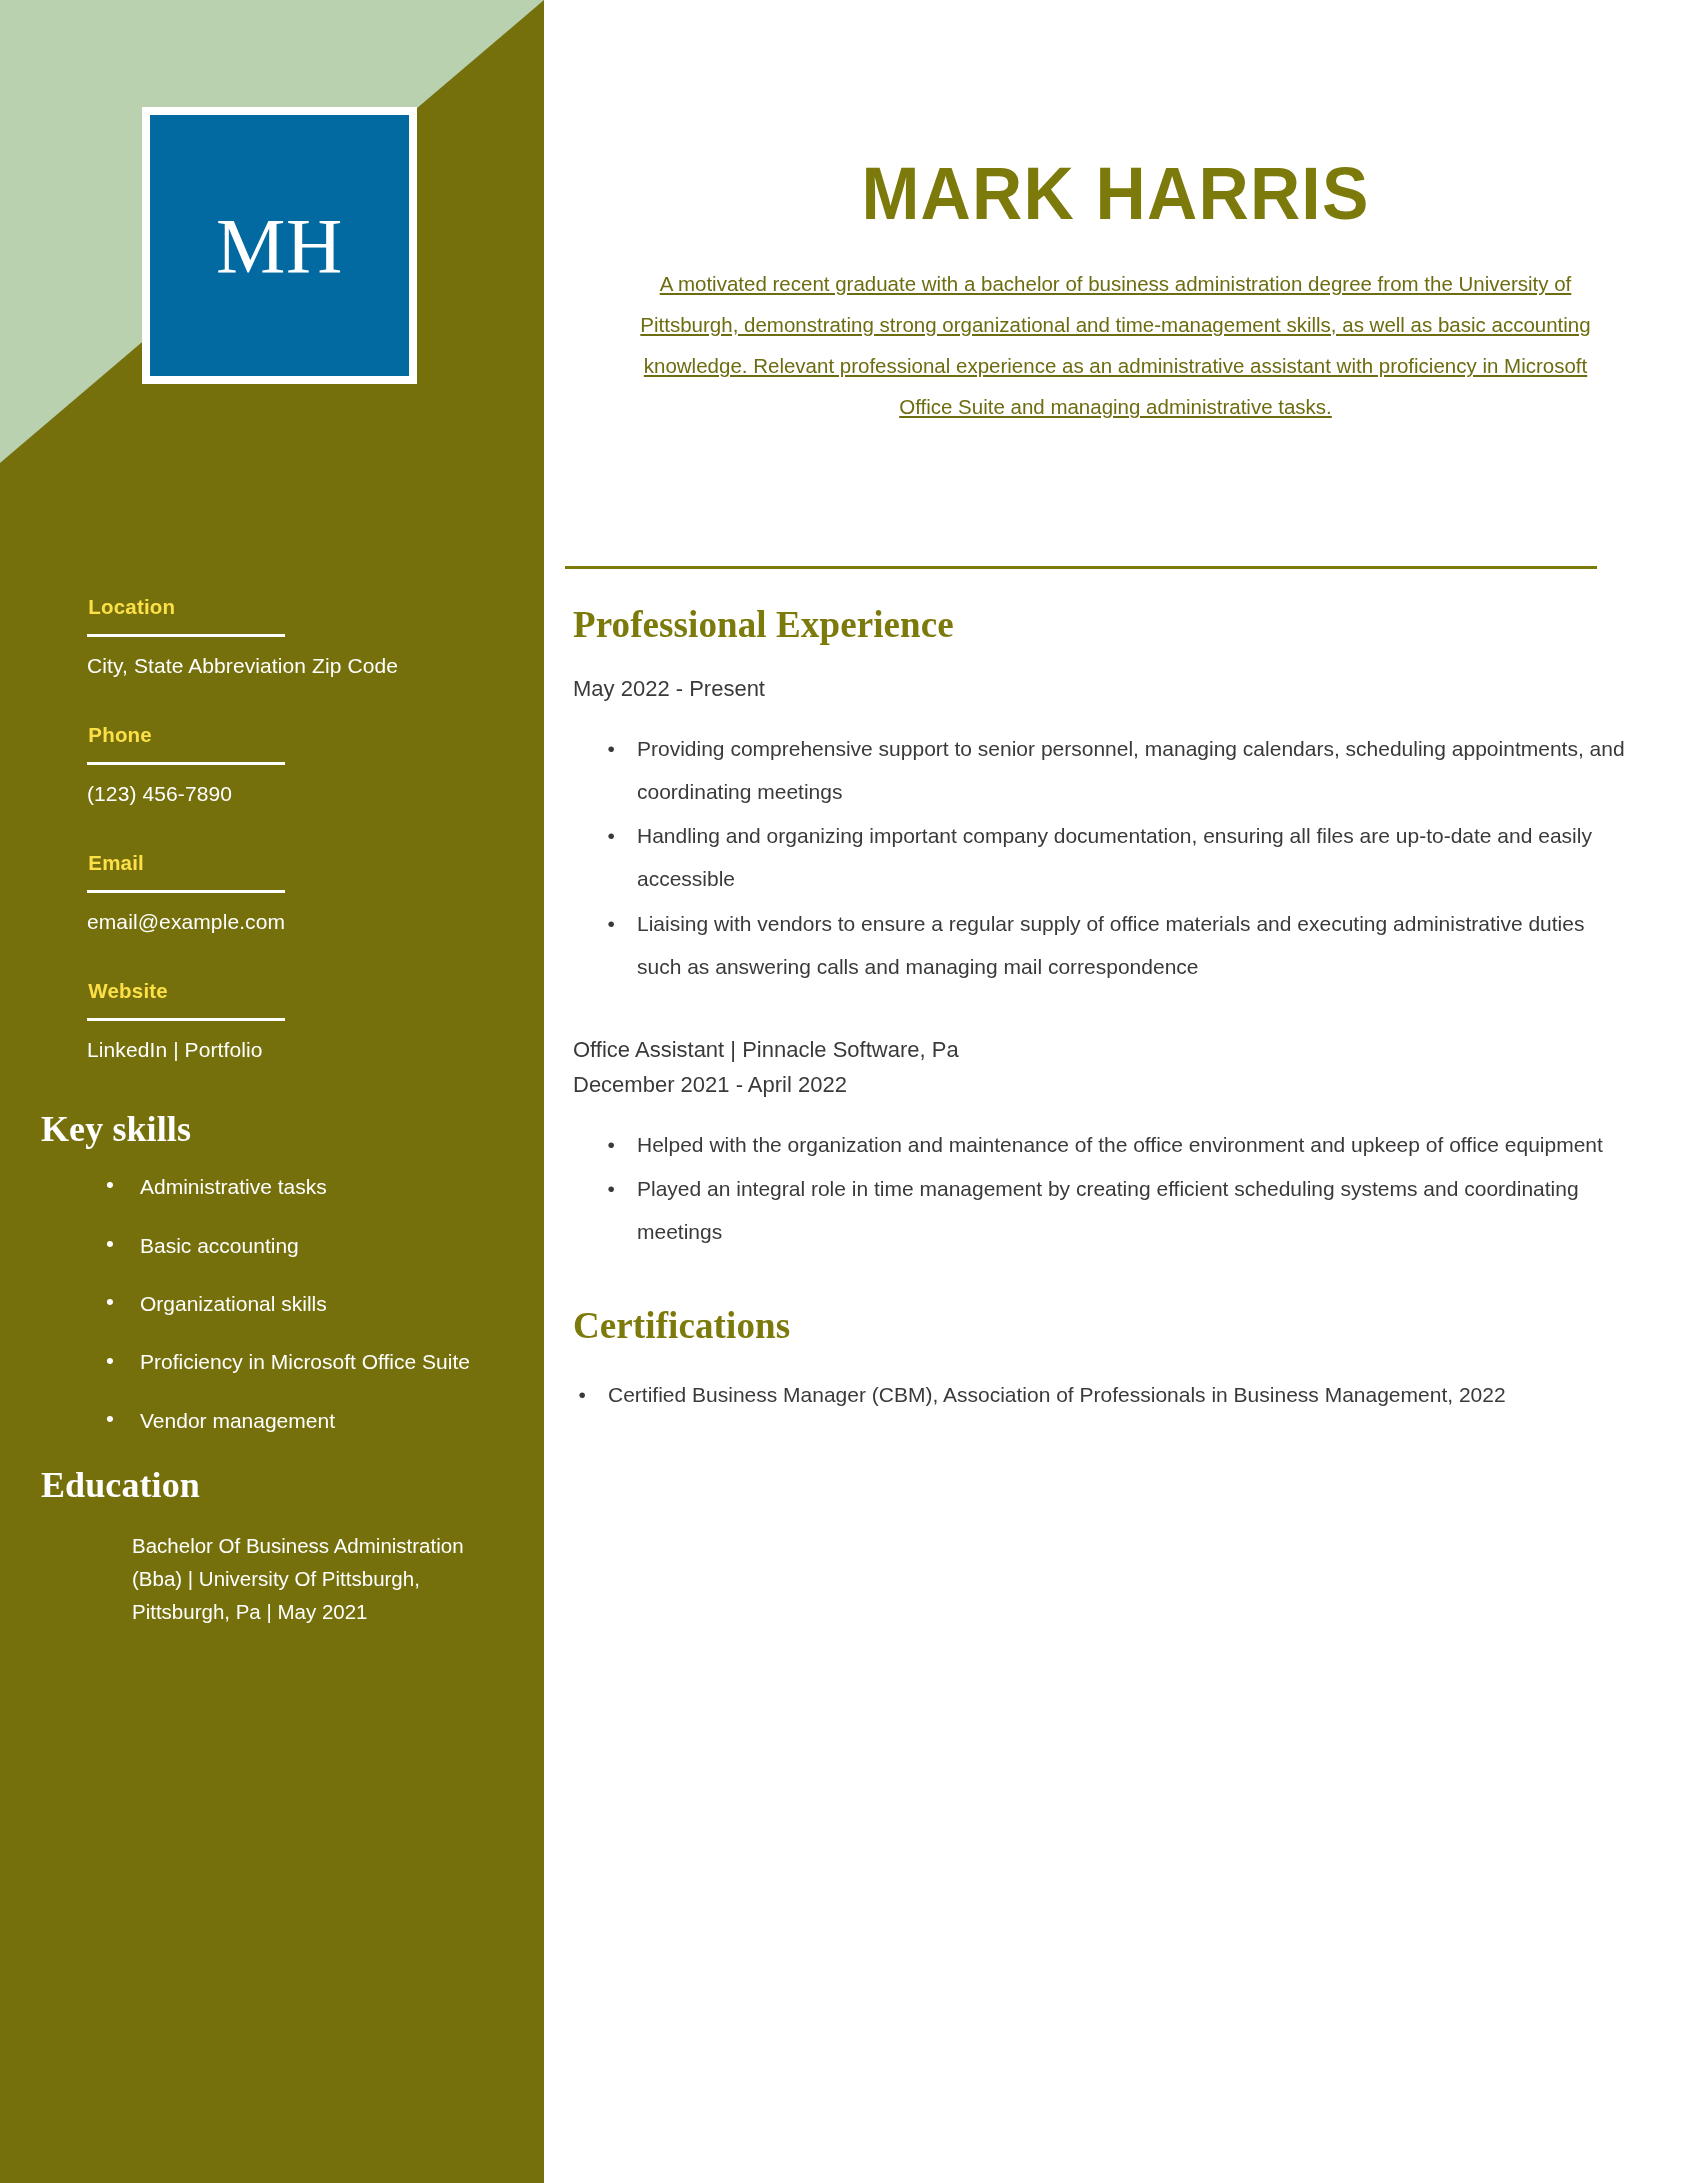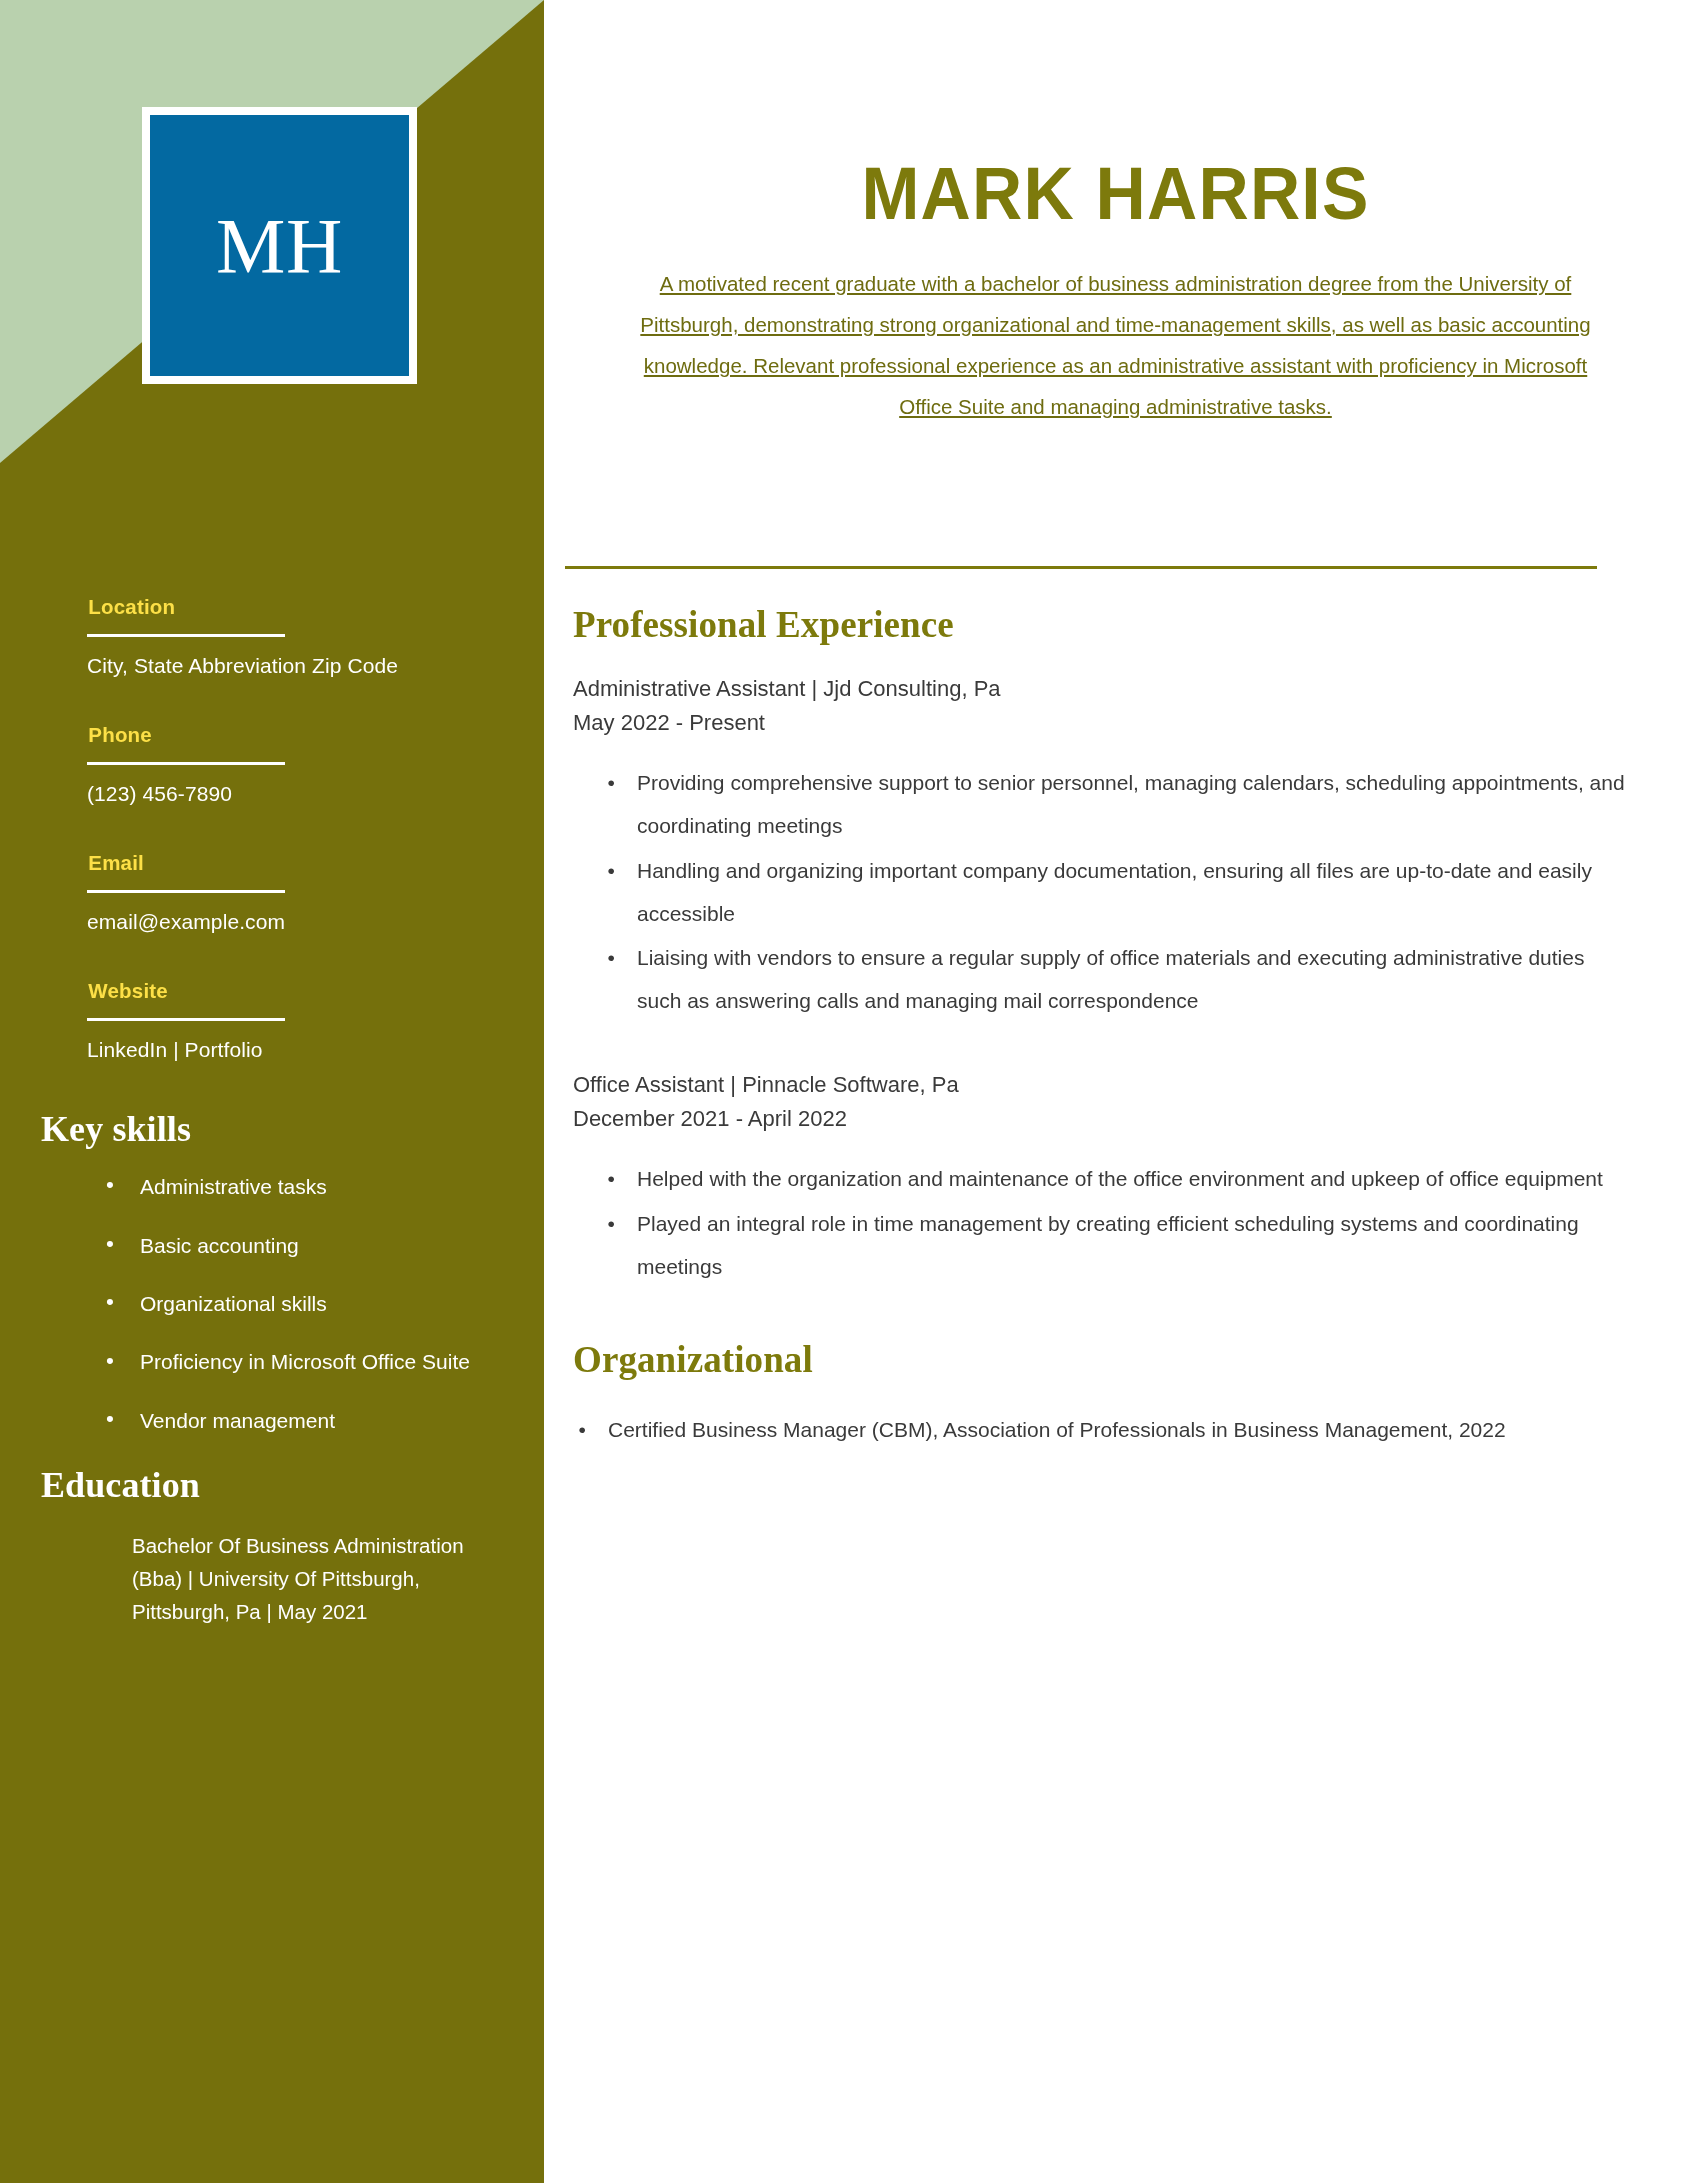--- a/index.html
+++ b/index.html
@@ -311,21 +311,20 @@
     <h1 class="name">MARK HARRIS</h1>
     <p class="summary">A motivated recent graduate with a bachelor of business administration degree from the University of Pittsburgh, demonstrating strong organizational and time-management skills, as well as basic accounting knowledge. Relevant professional experience as an administrative assistant with proficiency in Microsoft Office Suite and managing administrative tasks.</p>
 
     <div class="divider"></div>
 
     <div class="main-body">
 
       <div class="section-heading">Professional Experience</div>
 
       <div class="job">
-        <div class="job-title">Administrative Assistant | Jjd Consulting, Pa</div>
         <div class="job-dates">May 2022 - Present</div>
         <ul class="bullets">
           <li>Providing comprehensive support to senior personnel, managing calendars, scheduling appointments, and coordinating meetings</li>
           <li>Handling and organizing important company documentation, ensuring all files are up-to-date and easily accessible</li>
           <li>Liaising with vendors to ensure a regular supply of office materials and executing administrative duties such as answering calls and managing mail correspondence</li>
         </ul>
       </div>
 
       <div class="gap-job"></div>
 
@@ -333,21 +332,21 @@
         <div class="job-title">Office Assistant | Pinnacle Software, Pa</div>
         <div class="job-dates">December 2021 - April 2022</div>
         <ul class="bullets">
           <li>Helped with the organization and maintenance of the office environment and upkeep of office equipment</li>
           <li>Played an integral role in time management by creating efficient scheduling systems and coordinating meetings</li>
         </ul>
       </div>
 
       <div class="gap-section"></div>
 
-      <div class="section-heading">Organizational</div>
+      <div class="section-heading">Certifications</div>
       <ul class="bullets">
         <li>Certified Business Manager (CBM), Association of Professionals in Business Management, 2022</li>
       </ul>
 
     </div>
   </div>
 
 </div>
 
 

